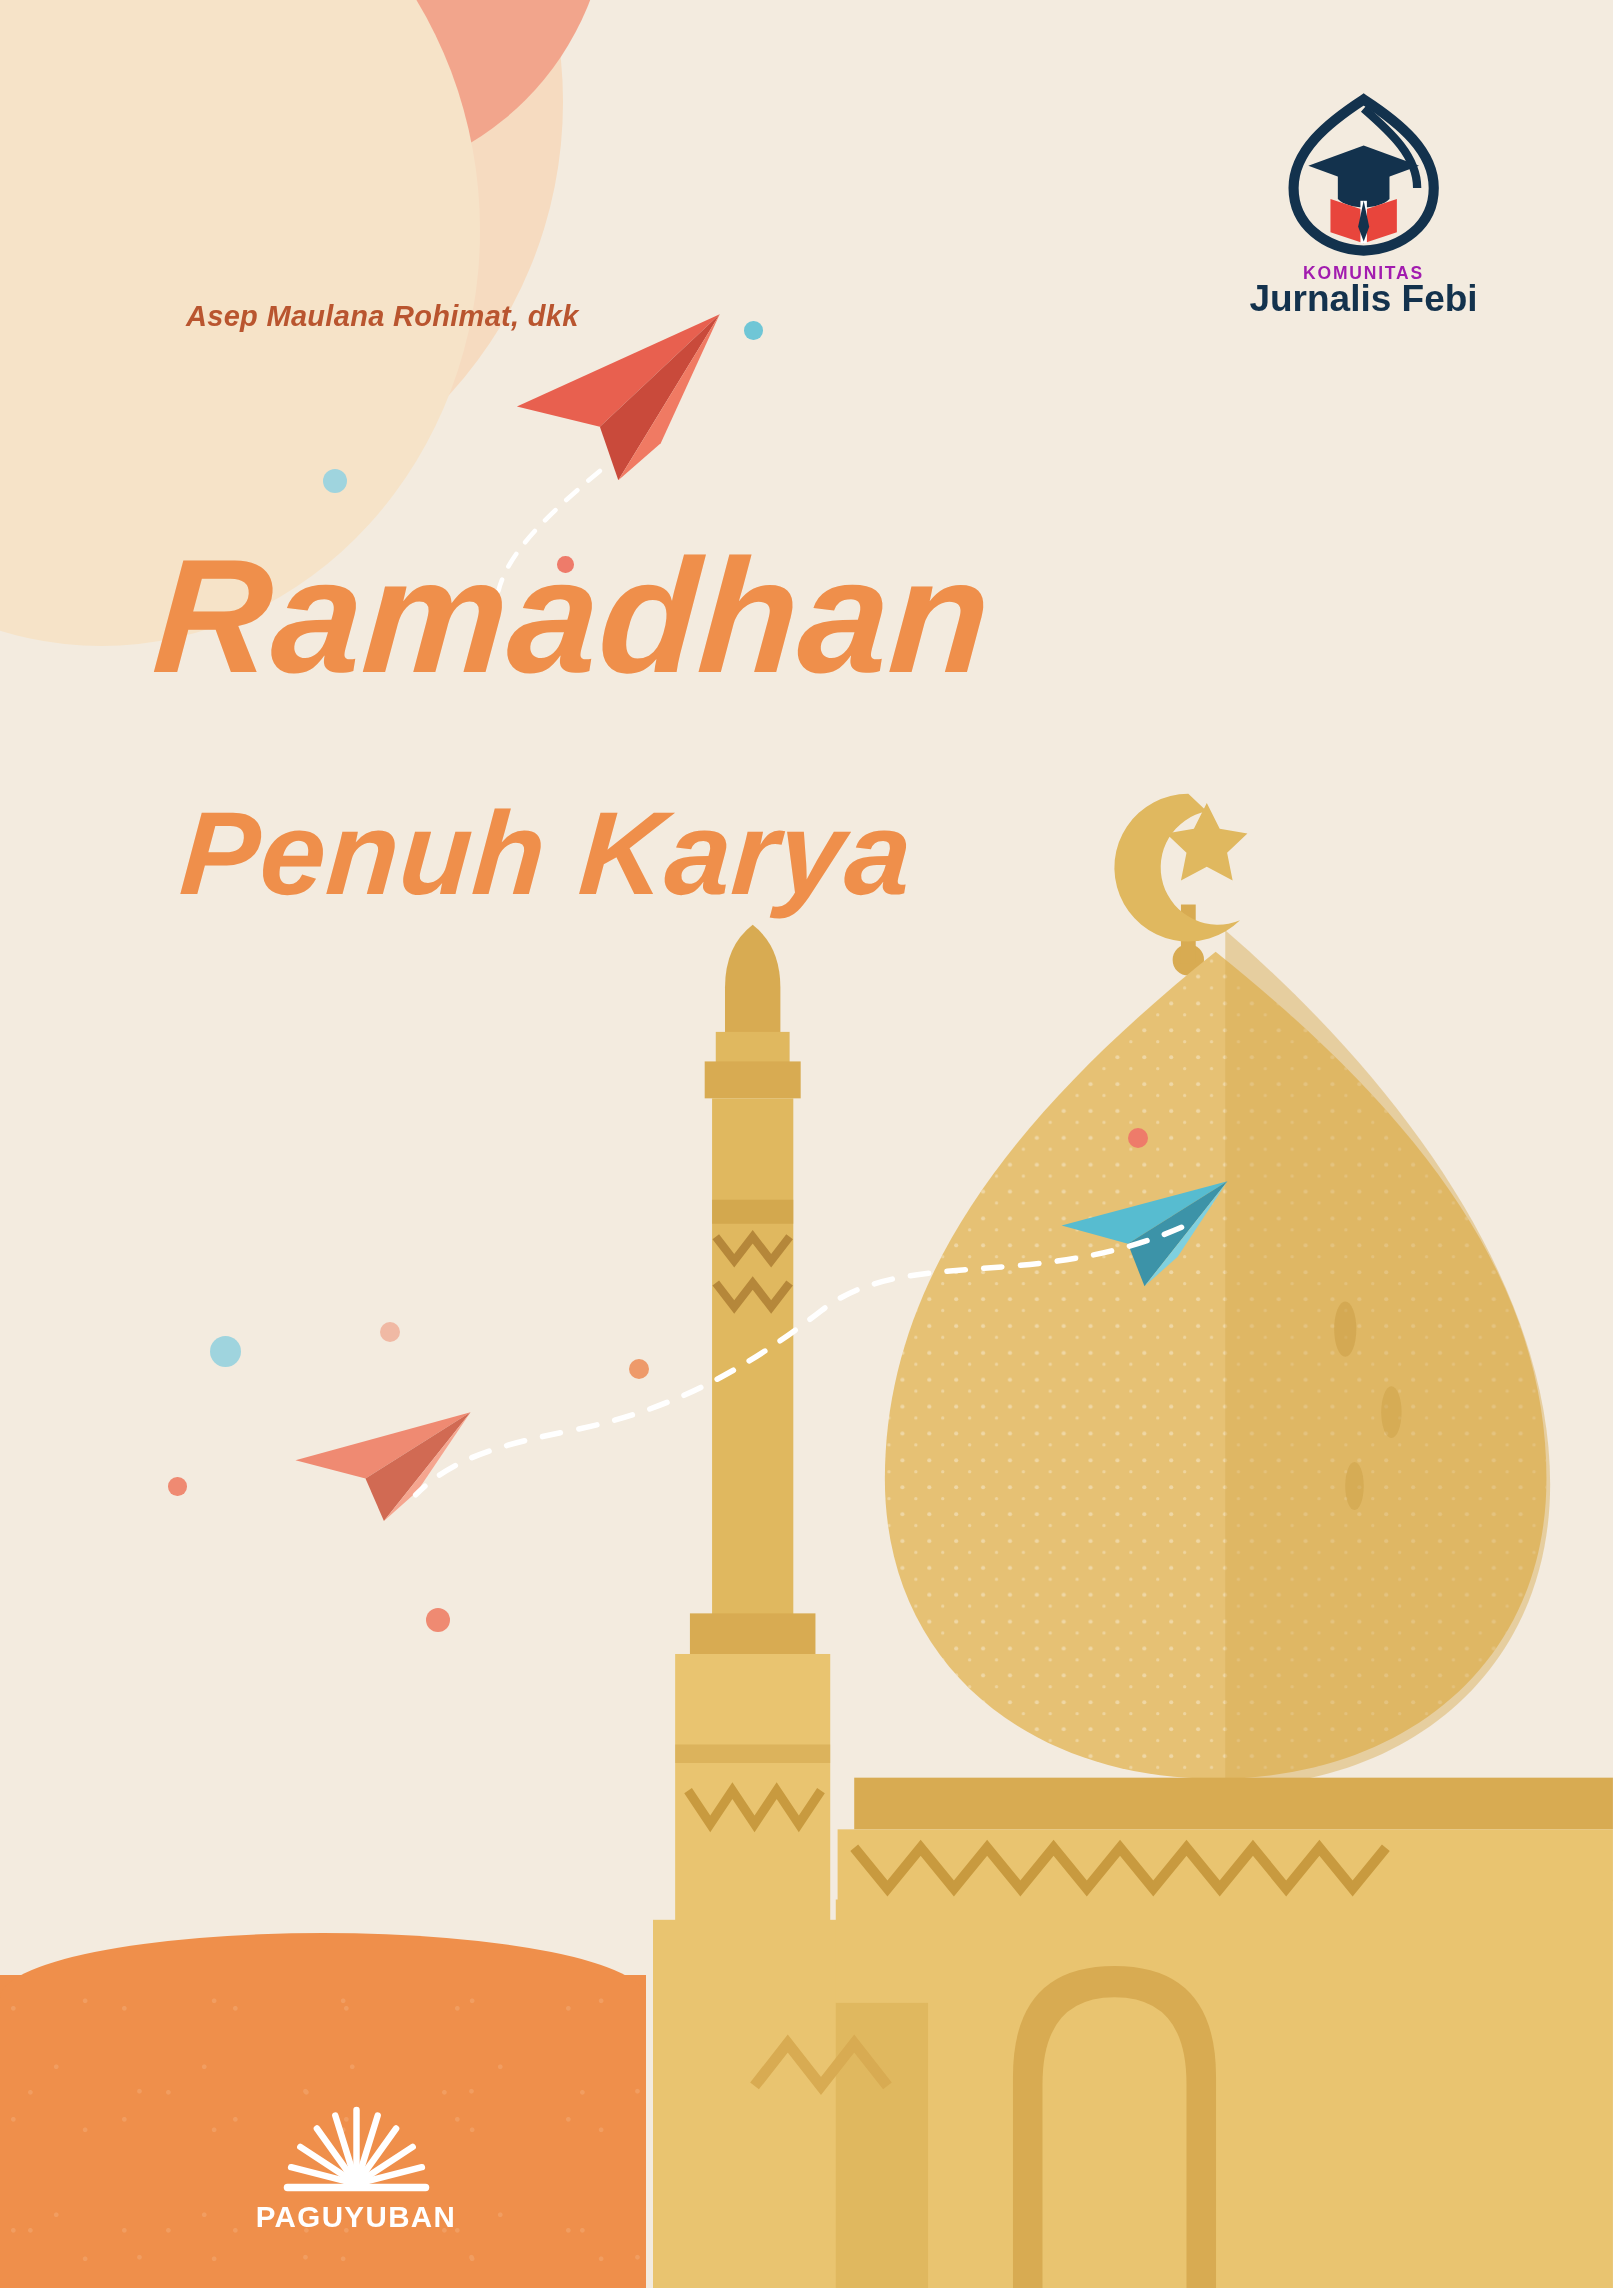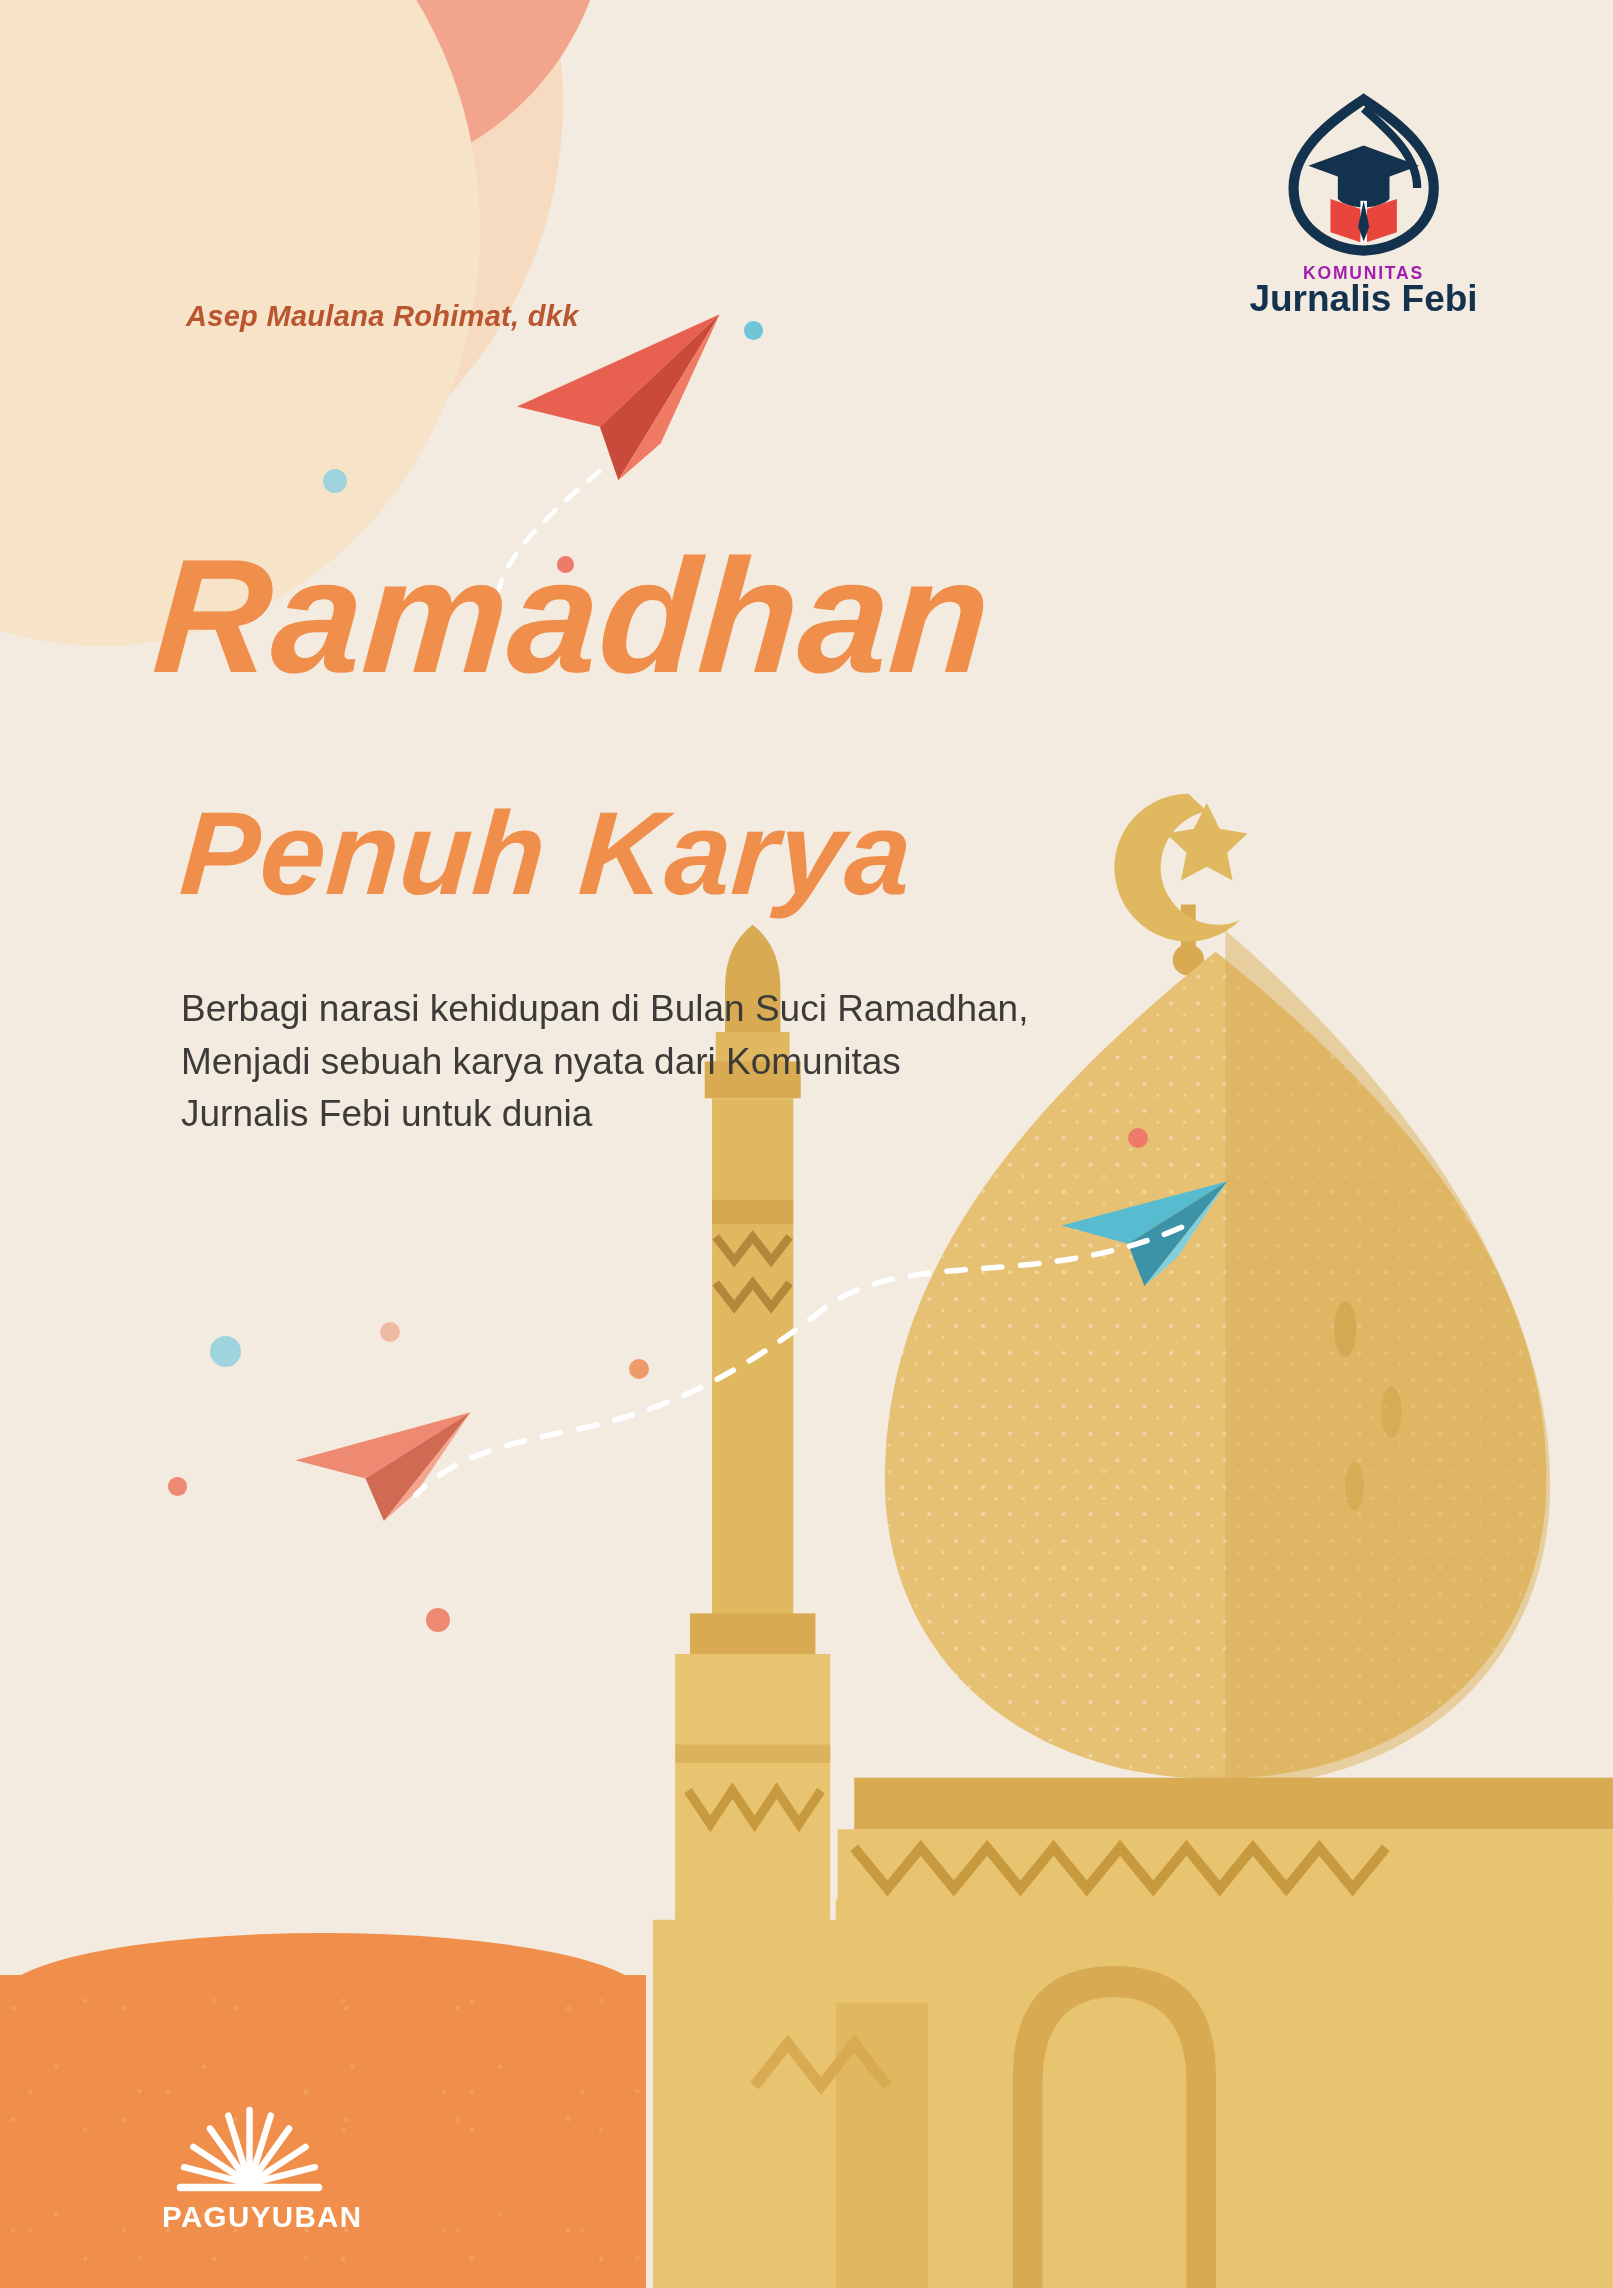--- a/index.html
+++ b/index.html
@@ -174,21 +174,21 @@
     line-height: 1;
     margin-top: -3.7px;
   }
 
   
   .paguyuban {
     position: absolute;
     left: 162px;
     bottom: 55px;
     width: 388px;
-    text-align: left;
+    text-align: center;
     color: #ffffff;
   }
   .paguyuban .p-line1 {
     font-size: 29.5px;
     font-weight: bold;
     letter-spacing: 1.4px;
   }
   .paguyuban .p-line2 {
     font-size: 29.5px;
     font-weight: bold;
@@ -300,25 +300,20 @@
 
   <svg style="position:absolute; left:388px; top:1144px; width:812px; height:388px;" viewBox="0 0 880 420">
     <path d="M860 90 C 700 160 560 110 470 180 C 380 250 300 290 200 310 C 120 326 70 340 30 380" stroke="#ffffff" stroke-width="6" fill="none" stroke-dasharray="20 20" stroke-linecap="round"></path>
   </svg>
 
   <div class="author">Asep Maulana Rohimat, dkk</div>
 
   <div class="title-1">Ramadhan</div>
   <div class="title-2">Penuh Karya</div>
 
-  <div class="subtitle">
-    <div>Berbagi narasi kehidupan di Bulan Suci Ramadhan,</div>
-    <div>Menjadi sebuah karya nyata dari Komunitas</div>
-    <div>Jurnalis Febi untuk dunia</div>
-  </div>
 
   <div class="komunitas-logo">
     <svg class="mark" viewBox="0 0 240 180">
       <path d="M120 8 C 160 34 196 64 196 104 C 196 144 162 170 120 172 C 78 170 44 144 44 104 C 44 64 80 34 120 8 Z" fill="none" stroke="#13324d" stroke-width="11"></path>
       <path d="M120 18 C 150 44 178 70 178 104" fill="none" stroke="#13324d" stroke-width="9"></path>
 
       <path d="M120 58 L 180 80 L 120 102 L 60 80 Z" fill="#13324d"></path>
       <path d="M92 90 L92 116 C 104 128 136 128 148 116 L148 90" fill="#13324d"></path>
 
       <path d="M84 116 L120 128 L156 116 L156 152 L120 164 L84 152 Z" fill="#e8453c"></path>

